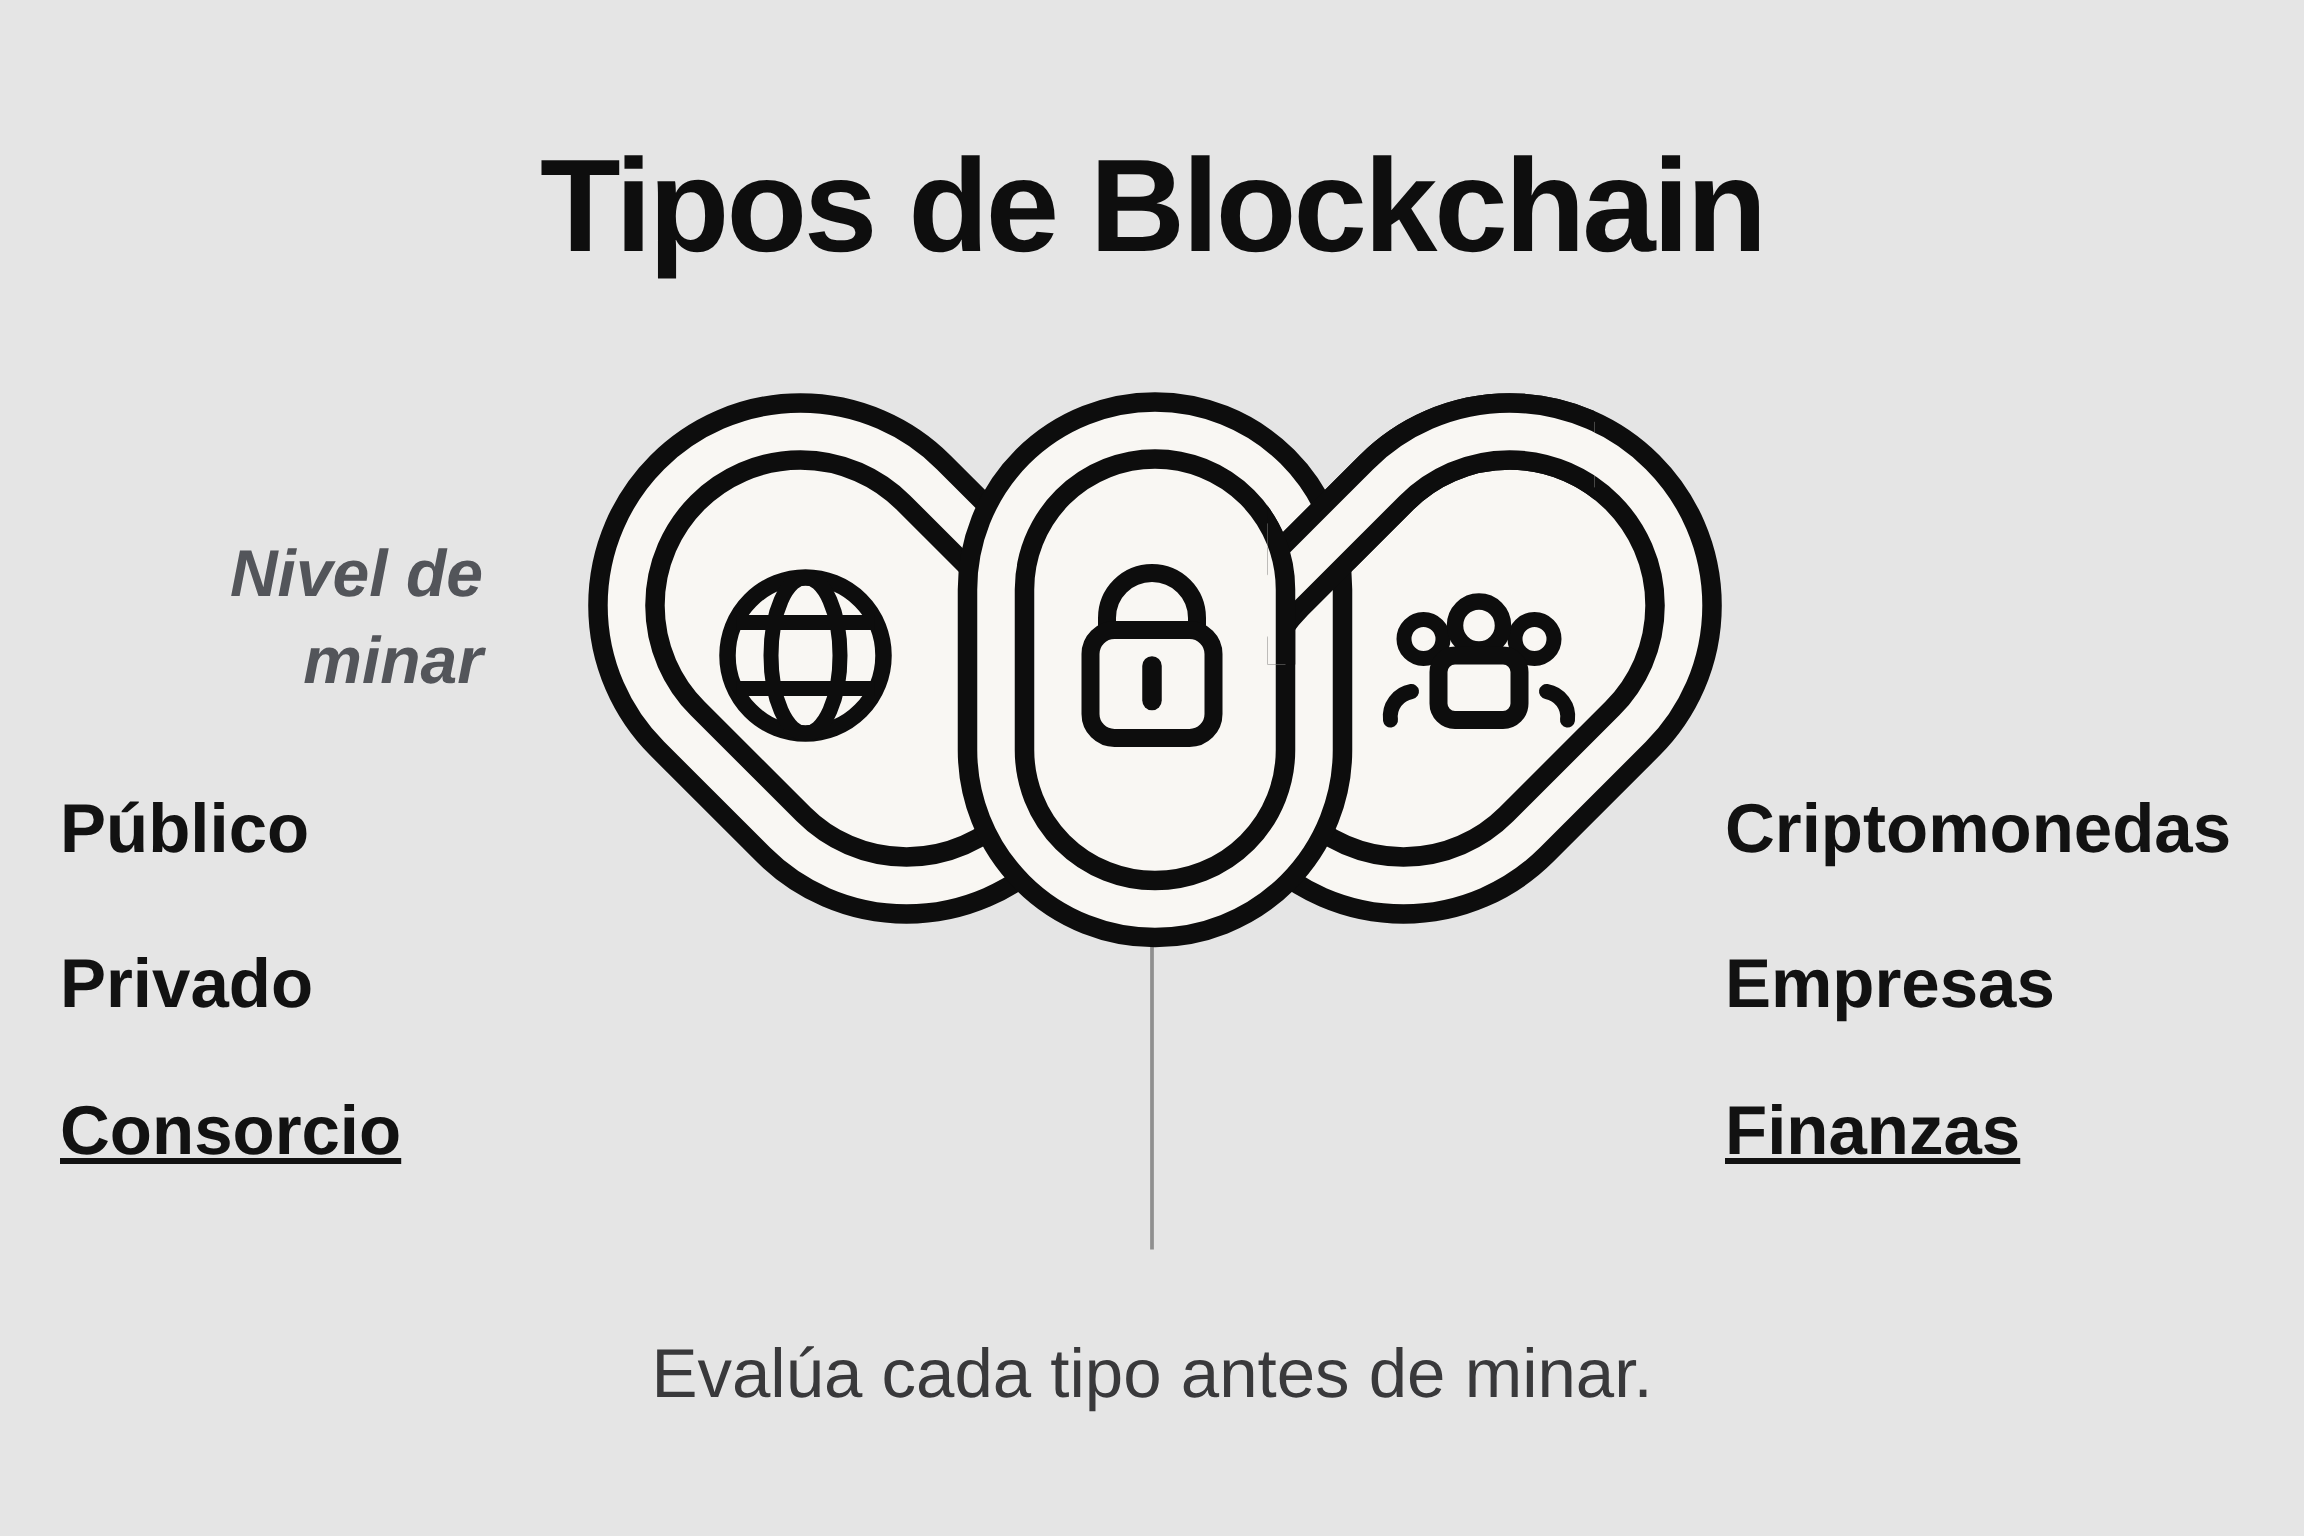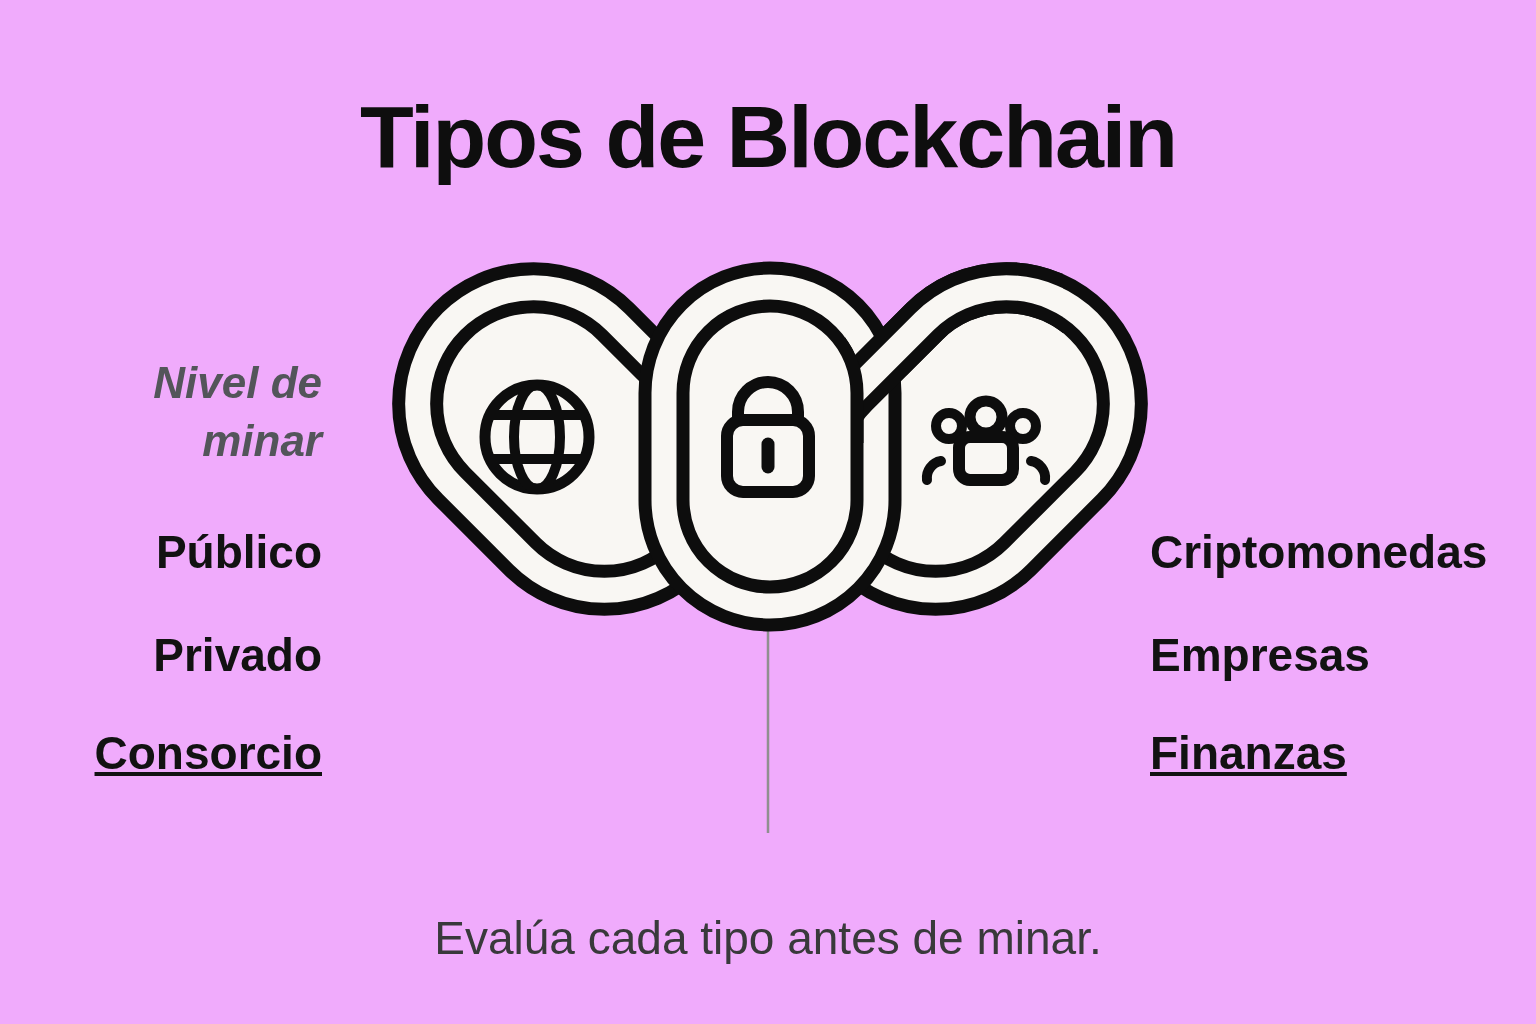--- a/index.html
+++ b/index.html
@@ -1,20 +1,20 @@
 <!DOCTYPE html>
 <html><head>
 <meta charset="utf-8">
 <style>
   html,body{margin:0;padding:0;}
   .canvas{
     position:relative;
     width:1536px;
     height:1024px;
-    background:#f0abfc;
+    background:#e5e5e5;
     overflow:hidden;
     font-family:"Liberation Sans", sans-serif;
     color:#101010;
   }
   .page-title{
     position:absolute;
     left:0; right:0; top:86px;
     text-align:center;
     font-size:88px;
     font-weight:800;
@@ -42,33 +42,32 @@
     left:1210px; width:320px; top:354px;
     text-align:left;
   }
   .col-item{
     position:absolute;
     font-size:46px;
     line-height:56px;
     font-weight:600;
     color:#121212;
   }
-  .col-item.left{ left:40px; width:282px; text-align:right; }
+  .col-item.left{ left:40px; width:282px; }
   .col-item.right{ left:1150px; width:380px; text-align:left; }
   .row-1{ top:524px; }
   .row-2{ top:627px; }
   .row-3{ top:725px;text-decoration:underline; }
   .caption{
     position:absolute;
     left:0; right:0; top:888px;
     text-align:center;
     font-size:46px;
     font-weight:400;
     color:#39393B;
-    margin-top:23px;
   }
 </style>
 </head>
 <body>
 
 <div class="canvas">
 
   <div class="page-title">Tipos de Blockchain</div>
 
   <svg class="chain-svg" viewBox="0 0 1536 1024">

